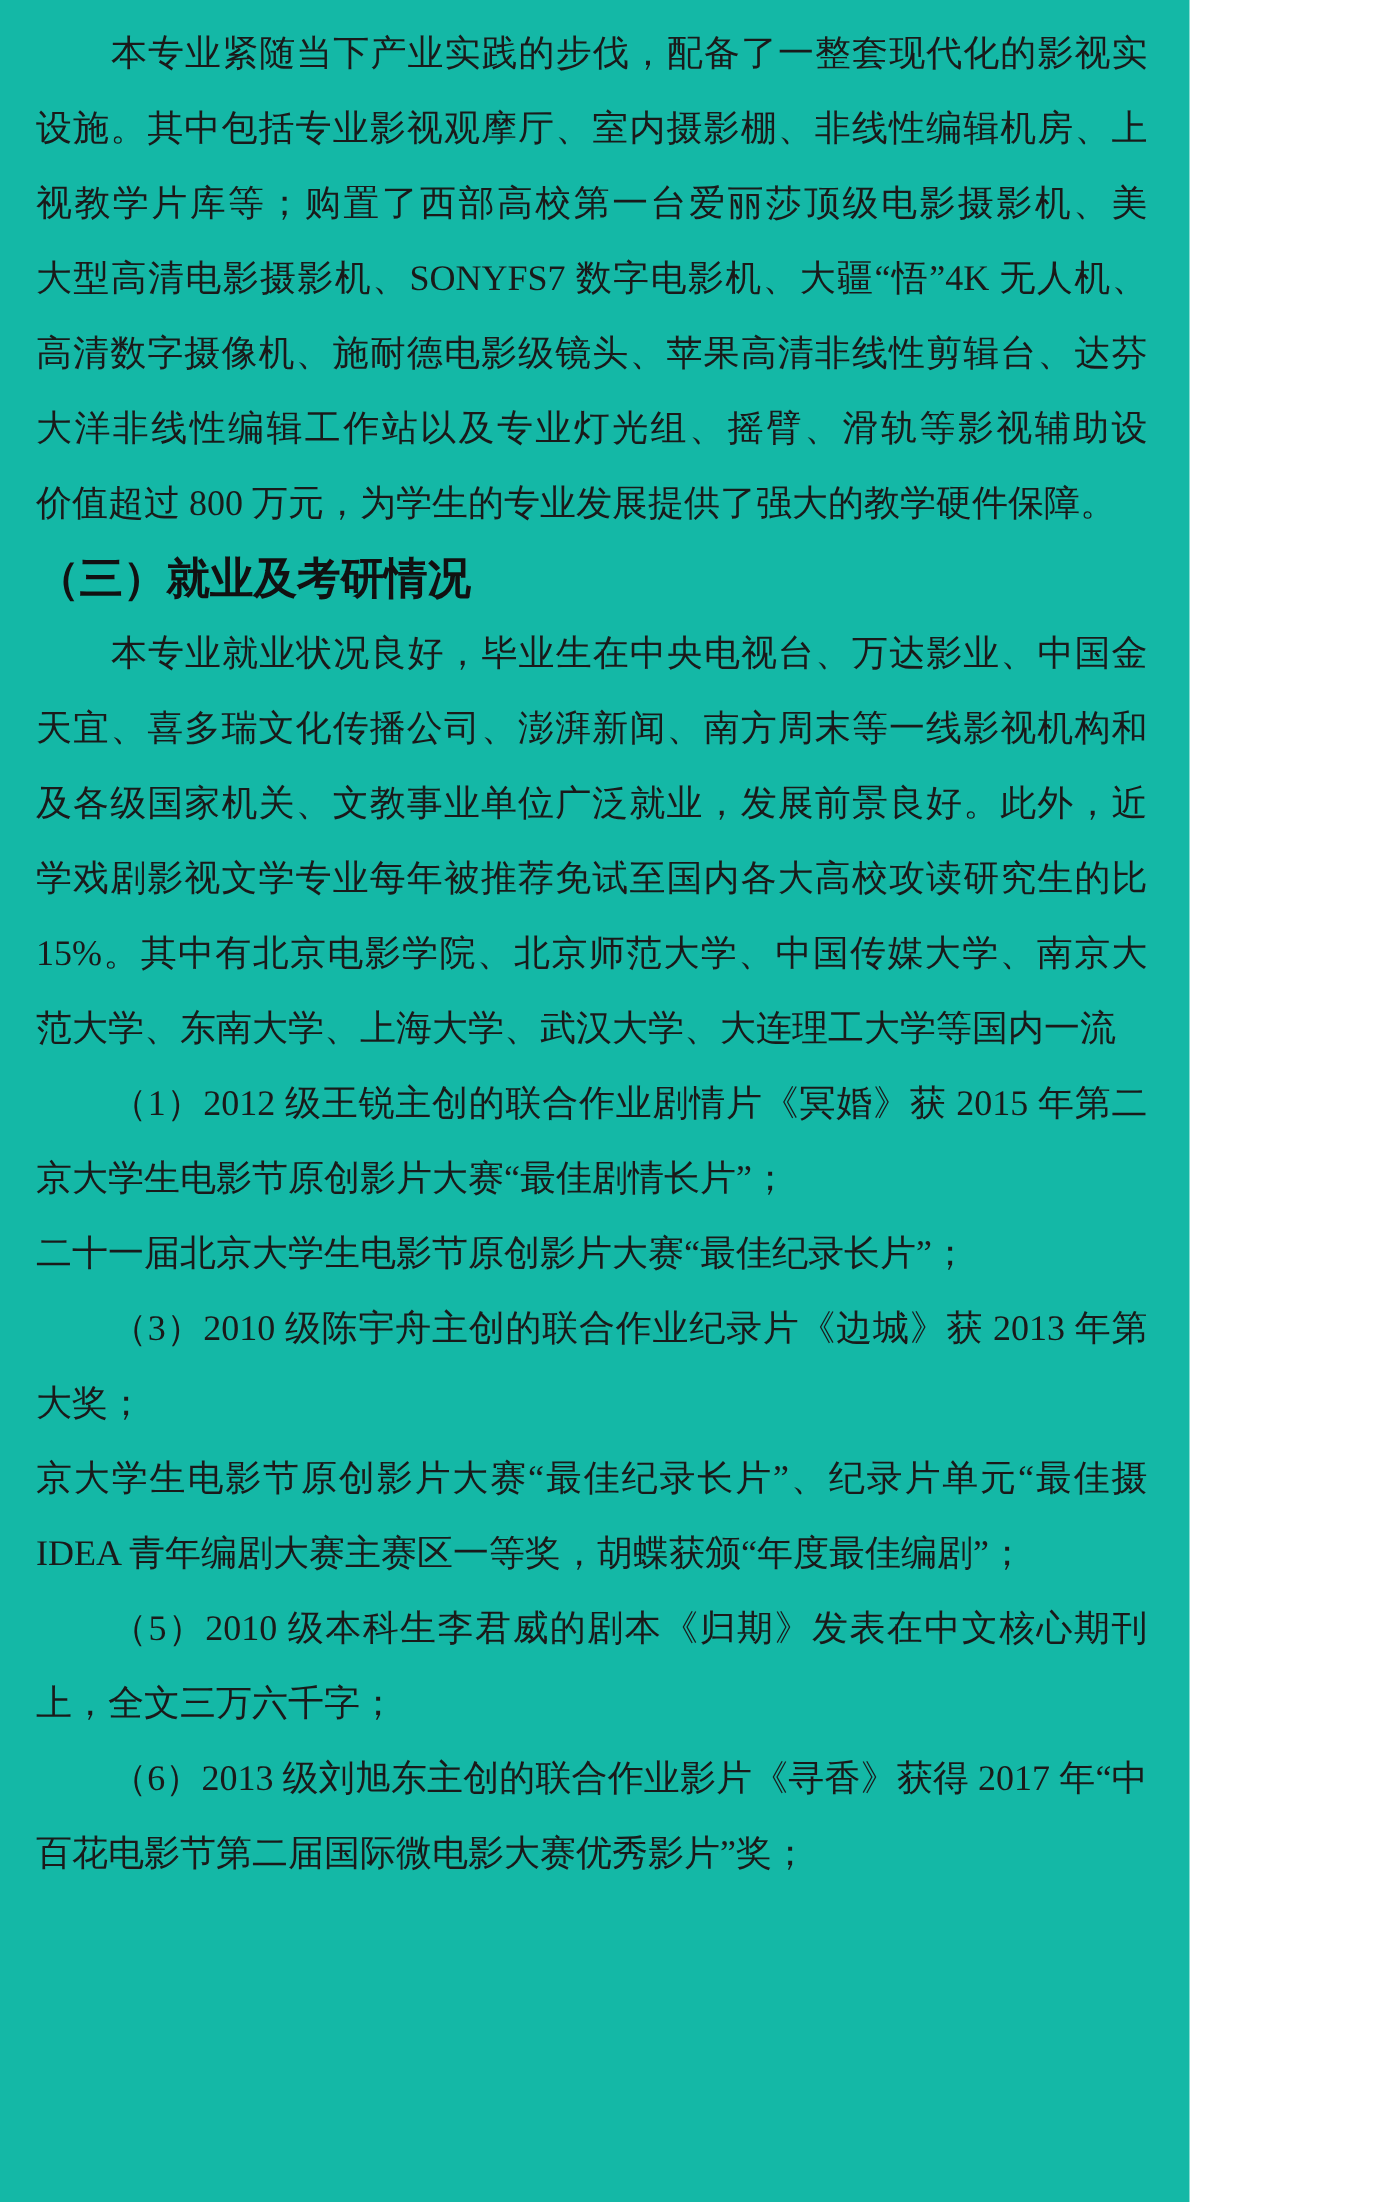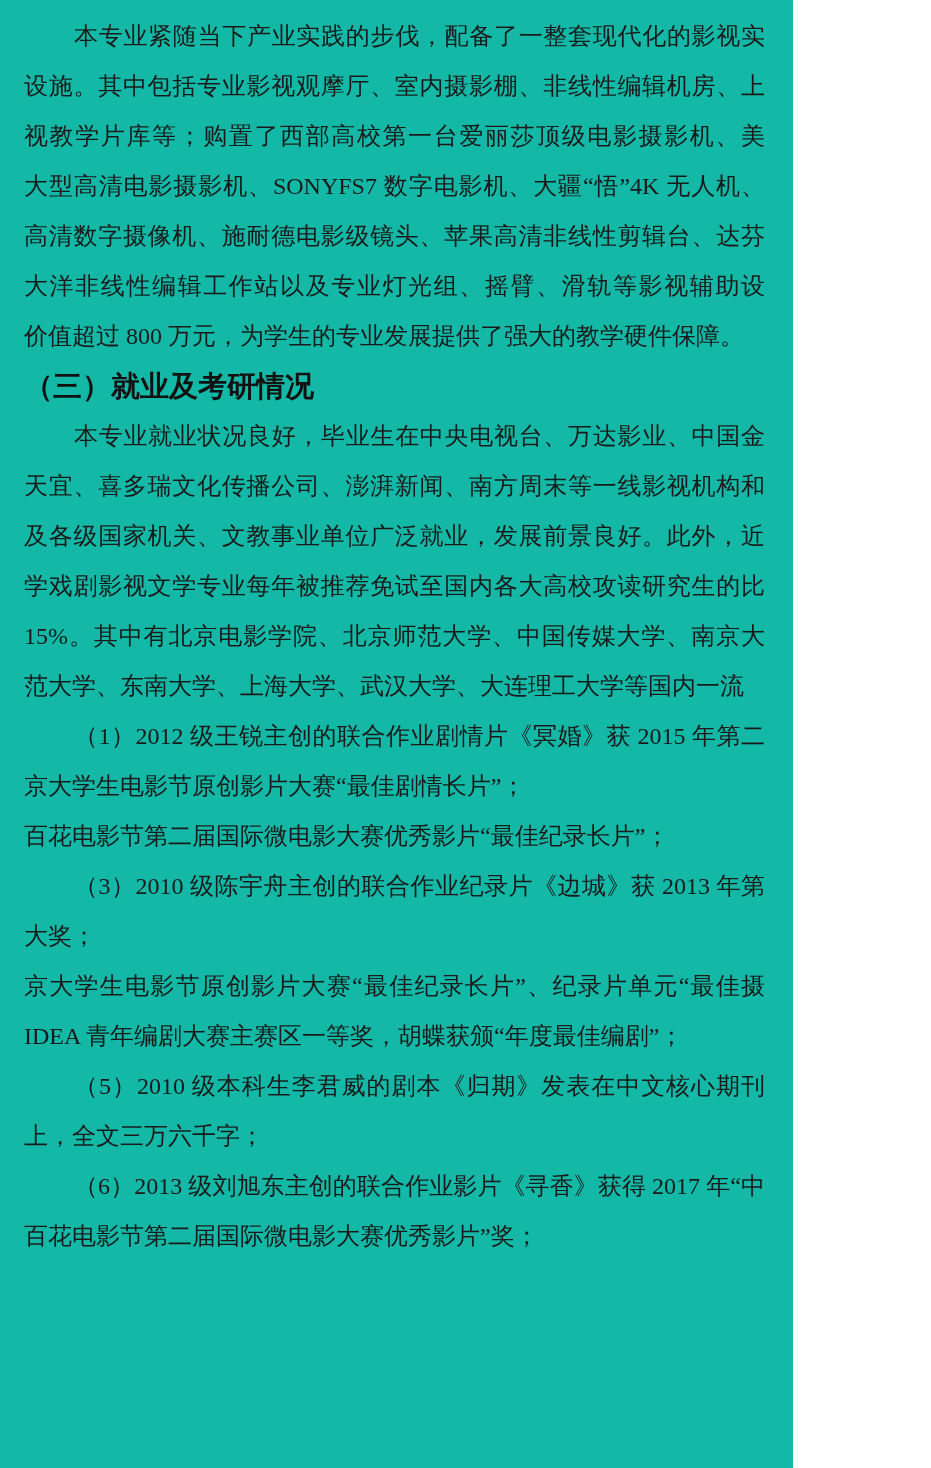--- a/index.html
+++ b/index.html
@@ -52,21 +52,21 @@
     <div class="line body">价值超过 800 万元，为学生的专业发展提供了强大的教学硬件保障。</div>
     <div class="line heading">（三）就业及考研情况</div>
     <div class="line body indent fill">本专业就业状况良好，毕业生在中央电视台、万达影业、中国金鸡、阿里影</div>
     <div class="line body fill">天宜、喜多瑞文化传播公司、澎湃新闻、南方周末等一线影视机构和知名媒体以</div>
     <div class="line body fill">及各级国家机关、文教事业单位广泛就业，发展前景良好。此外，近年来西南大</div>
     <div class="line body fill">学戏剧影视文学专业每年被推荐免试至国内各大高校攻读研究生的比例高达到</div>
     <div class="line body fill">15%。其中有北京电影学院、北京师范大学、中国传媒大学、南京大学、华东师</div>
     <div class="line body">范大学、东南大学、上海大学、武汉大学、大连理工大学等国内一流高校。</div>
     <div class="line body indent fill">（1）2012 级王锐主创的联合作业剧情片《冥婚》获 2015 年第二十二届北</div>
     <div class="line body">京大学生电影节原创影片大赛“最佳剧情长片”；</div>
-    <div class="line body">百花电影节第二届国际微电影大赛优秀影片“最佳纪录长片”；</div>
+    <div class="line body">二十一届北京大学生电影节原创影片大赛“最佳纪录长片”；</div>
     <div class="line body indent fill">（3）2010 级陈宇舟主创的联合作业纪录片《边城》获 2013 年第二十届北</div>
     <div class="line body">大奖；</div>
     <div class="line body fill">京大学生电影节原创影片大赛“最佳纪录长片”、纪录片单元“最佳摄影”两项</div>
     <div class="line body">IDEA 青年编剧大赛主赛区一等奖，胡蝶获颁“年度最佳编剧”；</div>
     <div class="line body indent fill">（5）2010 级本科生李君威的剧本《归期》发表在中文核心期刊《电影文学》</div>
     <div class="line body">上，全文三万六千字；</div>
     <div class="line body indent fill">（6）2013 级刘旭东主创的联合作业影片《寻香》获得 2017 年“中国金鸡</div>
     <div class="line body">百花电影节第二届国际微电影大赛优秀影片”奖；</div>
   </div>
 

